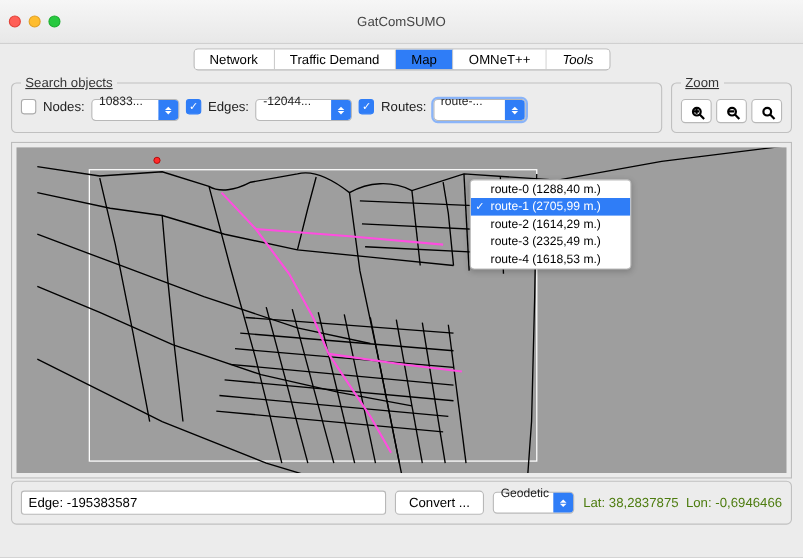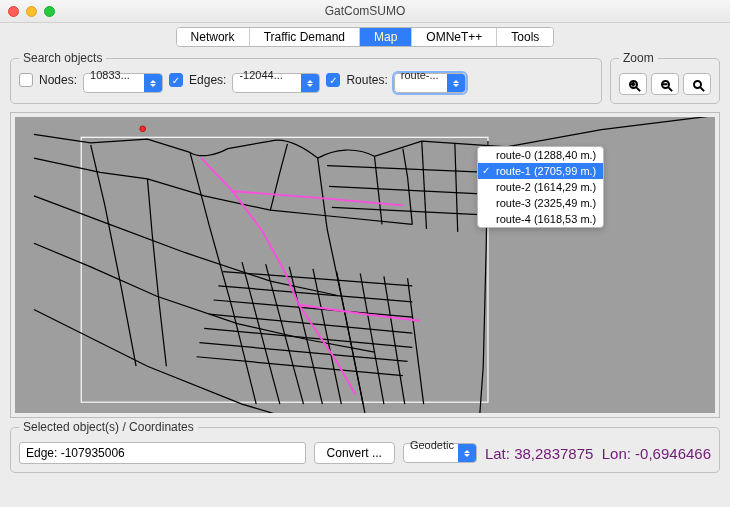--- a/index.html
+++ b/index.html
@@ -6,21 +6,21 @@
   body {
     font-family: -apple-system, "Helvetica Neue", Arial, sans-serif;
     font-size: 12px;
     background: #ececec;
     width: 730px;
     height: 507px;
     overflow: hidden;
     position: relative;
   }
   .titlebar {
-    height: 23px;
+    height: 40px;
     background: linear-gradient(#f6f6f6,#e8e8e8);
     border-bottom: 1px solid #d0d0d0;
     display: flex;
     align-items: center;
     padding: 0 8px;
     position: relative;
   }
   .traffic-lights { display: flex; gap: 7px; }
   .tl { width: 11px; height: 11px; border-radius: 50%; }
   .tl.red { background: #ff5f57; border: 0.5px solid #e14138; }
@@ -40,37 +40,38 @@
     background: #fff;
     justify-content: space-between;
   }
   .tab {
     padding: 2px 14px;
     font-size: 12px;
     border-right: 1px solid #ccc;
     cursor: pointer;
     background: #fff;
   }
-  .tab:last-child { border-right: none; }
-  .tab.active { background: #2f7df7; color: #fef9c3; }
+  .tab:last-child { border-right: none; font-style: italic; }
+  .tab.active { background: #2f7df7; color: #000000; }
   .content {
     padding: 0 10px 8px 10px;
   }
   .row1 { display: flex; gap: 8px; }
   fieldset.grp {
     border: 1px solid #c0c0c0;
     border-radius: 5px;
     padding: 8px 8px;
     margin-top: 2px;
     background: #ececec;
   }
   fieldset.grp > legend {
     padding: 0 4px;
     font-size: 12px;
     color: #333;
+    text-decoration: underline;
   }
   .search-grp { flex: 1; }
   .zoom-grp { width: 108px; }
   .search-row { display: flex; align-items: flex-start; gap: 6px; flex-wrap: nowrap; }
   .chk {
     width: 14px; height: 14px;
     border: 1px solid #aaa;
     border-radius: 3px;
     background: #fff;
     display: inline-flex;
@@ -160,23 +161,23 @@
   }
   .mapcanvas {
     background: #9e9e9e;
     height: 100%;
     width: 100%;
     position: relative;
     overflow: hidden;
   }
   .dropdown {
     position: absolute;
-    right: 115px;
+    right: 145px;
     top: 33px;
-    width: 127px;
+    width: 147px;
     background: #fff;
     border: 1px solid #bbb;
     border-radius: 4px;
     box-shadow: 0 2px 6px rgba(0,0,0,0.2);
     font-size: 11px;
     z-index: 10;
     overflow: hidden;
   }
   .dropdown .opt {
     padding: 2px 4px 2px 18px;
@@ -215,21 +216,21 @@
   .btn {
     background: #fff;
     border: 1px solid #b8b8b8;
     border-radius: 4px;
     height: 22px;
     padding: 0 12px;
     font-size: 12px;
     cursor: pointer;
     display: inline-flex; align-items: center;
   }
-  .coords { font-size: 15px; color: #701a75; white-space: nowrap; }
+  .coords { font-size: 12px; color: #4d7c0f; white-space: nowrap; }
 </style>
 </head>
 <body>
 
 <div class="titlebar">
   <div class="traffic-lights">
     <div class="tl red"></div>
     <div class="tl yellow"></div>
     <div class="tl green"></div>
   </div>
@@ -258,21 +259,21 @@
           <span class="caret"></span>
         </span>
         <span class="chk checked">✓</span>
         <span class="lbl">Edges:</span>
         <span class="select" style="width:88px">
           <span>-12044...</span>
           <span class="caret"></span>
         </span>
         <span class="chk checked">✓</span>
         <span class="lbl">Routes:</span>
-        <span class="select open" style="width:72px">
+        <span class="select open" style="width:84px">
           <span>route-...</span>
           <span class="caret"></span>
         </span>
       </div>
     </fieldset>
     <fieldset class="grp zoom-grp">
       <legend>Zoom</legend>
       <div class="zoom-btns">
         <div class="zbtn">
             <span class="mag"><span class="plus"></span></span>
@@ -343,24 +344,23 @@
     <div class="dropdown">
       <div class="opt">route-0 (1288,40 m.)</div>
       <div class="opt sel">route-1 (2705,99 m.)</div>
       <div class="opt">route-2 (1614,29 m.)</div>
       <div class="opt">route-3 (2325,49 m.)</div>
       <div class="opt">route-4 (1618,53 m.)</div>
     </div>
   </div>
 
   <fieldset class="grp bottom-grp">
-    <legend>Selected object(s) / Coordinates</legend>
     <div class="bottom-row">
       <div class="edgebox">
-        <span>Edge: -107935006</span>
+        <span>Edge: -195383587</span>
       </div>
       <div class="btn">
         <span>Convert ...</span>
       </div>
       <span class="select" style="width:74px">
         <span>Geodetic</span>
         <span class="caret"></span>
       </span>
       <span class="coords">
         <span>Lat:</span> <span>38,2837875</span>&nbsp;&nbsp;<span>Lon:</span> <span>-0,6946466</span>

